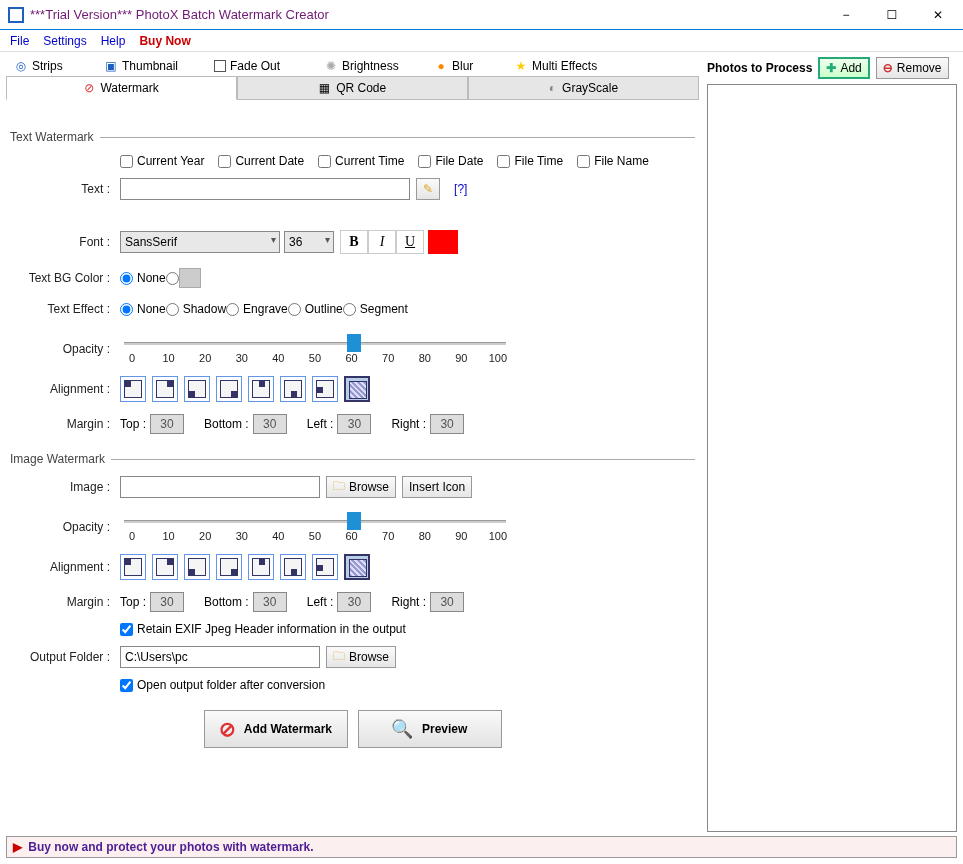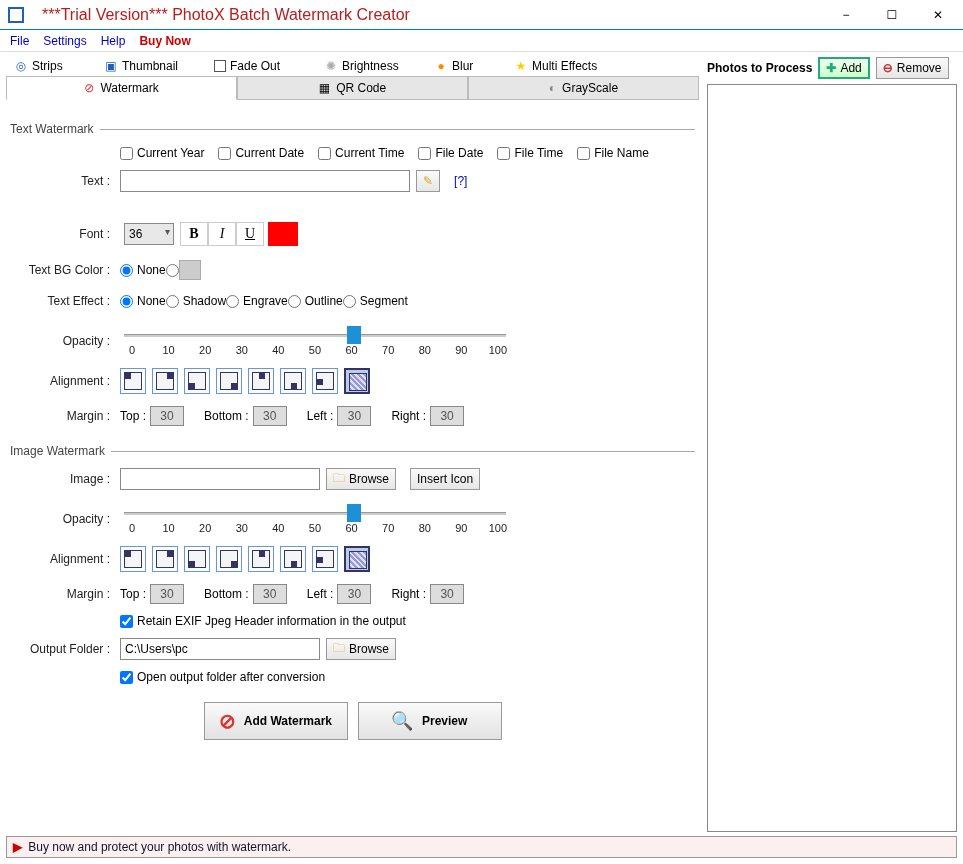--- a/index.html
+++ b/index.html
@@ -1,34 +1,34 @@
 <!DOCTYPE html>
 <html><head>
 <meta charset="utf-8">
 <style>
 * { box-sizing: border-box; margin: 0; padding: 0; font-family: Arial, sans-serif; font-size: 12px; }
 body { background: #fff; width: 963px; height: 864px; overflow: hidden; }
 .titlebar { height: 30px; border-bottom: 1px solid #0078d7; background: #fff; display: flex; align-items: center; padding: 0 2px; }
 .title-icon { width: 16px; height: 16px; border: 2px solid #1e5fbf; margin: 0 6px; }
-.title-text { flex: 1; color: #b91c1c; font-size: 16px; margin-left: 12px; }
+.title-text { flex: 1; color: #701a75; font-size: 13px; }
 .win-controls { display: flex; }
 .win-btn { width: 46px; height: 28px; display: flex; align-items: center; justify-content: center; }
 .menubar { height: 22px; display: flex; align-items: center; gap: 14px; padding: 0 10px; border-bottom: 1px solid #ddd; }
 .menubar span { color: #0000cc; cursor: pointer; }
 .menubar .buy { color: #c00; font-weight: bold; }
 .content-row { display: flex; height: 782px; padding: 4px 6px 0 6px; gap: 8px; }
 .left-panel { flex: 1; height: 100%; overflow: hidden; }
 .right-panel { width: 250px; height: 100%; }
 .tab-row1 { display: flex; height: 20px; align-items: center; }
 .tab1-item { display: flex; align-items: center; gap: 4px; padding: 0 8px; }
 .tab1-item .ico { width: 14px; height: 14px; display: inline-flex; align-items: center; justify-content: center; }
 .tab-row2 { display: flex; height: 24px; background: #e6e6e6; }
 .tab2 { flex: 1; display: flex; align-items: center; justify-content: center; gap: 6px; border: 1px solid #bbb; background: #e6e6e6; }
 .tab2.active { background: #fff; border-bottom: 1px solid #fff; }
-.panel-content { padding: 14px 4px; }
+.panel-content { padding: 22px 4px; }
 .group-title { color: #444; margin-top: 8px; display: flex; align-items: center; }
 .group-title::after { content: ""; flex: 1; border-top: 1px solid #aaa; margin-left: 6px; }
 .form-row { display: flex; align-items: center; margin-top: 10px; }
 .label-col { width: 110px; text-align: right; padding-right: 10px; color: #222; }
 input[type=text] { border: 1px solid #888; height: 22px; padding: 0 4px; background: #fff; }
 input[type=text]:disabled { background: #eee; }
 .btn { height: 24px; border: 1px solid #999; background: linear-gradient(#fafafa,#e6e6e6); padding: 0 10px; display: inline-flex; align-items: center; gap: 4px; cursor: pointer; }
 .btn.small { height: 22px; padding: 0 6px; }
 .chk { display: inline-flex; align-items: center; gap: 4px; margin-right: 14px; }
 .chk input { width: 13px; height: 13px; }
@@ -54,21 +54,21 @@
 .align-mark { position: absolute; width: 6px; height: 6px; background: #336; }
 .num-box { width: 34px; height: 20px; border: 1px solid #888; background: #ddd; text-align: center; }
 .big-btn { width: 144px; height: 38px; border: 1px solid #999; background: linear-gradient(#fafafa,#e2e2e2); display: inline-flex; align-items: center; justify-content: center; gap: 8px; font-weight: bold; font-size: 13px; }
 .right-header { display: flex; align-items: center; gap: 6px; height: 24px; }
 .right-title { font-weight: bold; }
 .add-btn { border: 2px solid #2a7; background: linear-gradient(#efe,#cfc); height: 22px; padding: 0 6px; display: flex; align-items: center; gap: 4px; }
 .rem-btn { border: 1px solid #999; background: linear-gradient(#fafafa,#e6e6e6); height: 22px; padding: 0 6px; display: flex; align-items: center; gap: 4px; }
 .listbox { border: 1px solid #888; height: 748px; margin-top: 4px; background: #fff; }
 .footer { position: absolute; bottom: 6px; left: 6px; right: 6px; height: 22px; border: 1px solid #999; background: #fcefef; display: flex; align-items: center; padding: 0 6px; gap: 6px; }
 .footer span.arrow { color: #c00; font-weight: bold; }
-.footer span.msg { color: #0f172a; font-weight: normal; }
+.footer span.msg { color: #4c1d95; font-weight: bold; }
 .link { color: #0000cc; cursor: pointer; }
 .folder-ico { color: #daa520; }
 </style>
 </head>
 <body>
 
 <div class="titlebar">
   <div class="title-icon"></div>
   <div class="title-text">***Trial Version*** PhotoX Batch Watermark Creator</div>
   <div class="win-controls">
@@ -168,20 +168,21 @@
         <div class="label-col">Text :</div>
         <input type="text" style="width: 290px;" value="">
         <button class="btn small" style="margin-left:6px;">
             <span class="folder-ico">✎</span>
           </button>
         <span class="link" style="margin-left:14px;">[?]</span>
       </div>
 
       <div class="form-row" style="margin-top:30px;">
         <div class="label-col">Font :</div>
+        <span class="select-wrap"><select class="select" style="width:160px;"><option>SansSerif</option></select></span>
         <span class="select-wrap" style="margin-left:4px;"><select class="select" style="width:50px;"><option>36</option></select></span>
         <button class="fmt-btn" style="margin-left:6px;font-weight:bold;">B</button>
         <button class="fmt-btn" style="font-style:italic;">I</button>
         <button class="fmt-btn" style="text-decoration:underline;">U</button>
         <button class="color-swatch" style="margin-left:4px;"></button>
       </div>
 
       <div class="form-row" style="margin-top:14px;">
         <div class="label-col">Text BG Color :</div>
         <div class="radio-row">
@@ -302,21 +303,21 @@
 
       <div class="group-title" style="margin-top:18px;">Image Watermark</div>
 
       <div class="form-row">
         <div class="label-col">Image :</div>
         <input type="text" style="width: 200px;" value="">
         <button class="btn small" style="margin-left:6px;">
             <span class="folder-ico">🗀</span>
             <span>Browse</span>
           </button>
-        <button class="btn small" style="margin-left:14px;">
+        <button class="btn small" style="margin-left:6px;">
             <span>Insert Icon</span>
           </button>
       </div>
 
       <div class="form-row" style="margin-top:14px;">
         <div class="label-col">Opacity :</div>
         <div class="slider-wrap">
           <div class="slider-track">
               <div class="slider-thumb"></div>
             </div>

